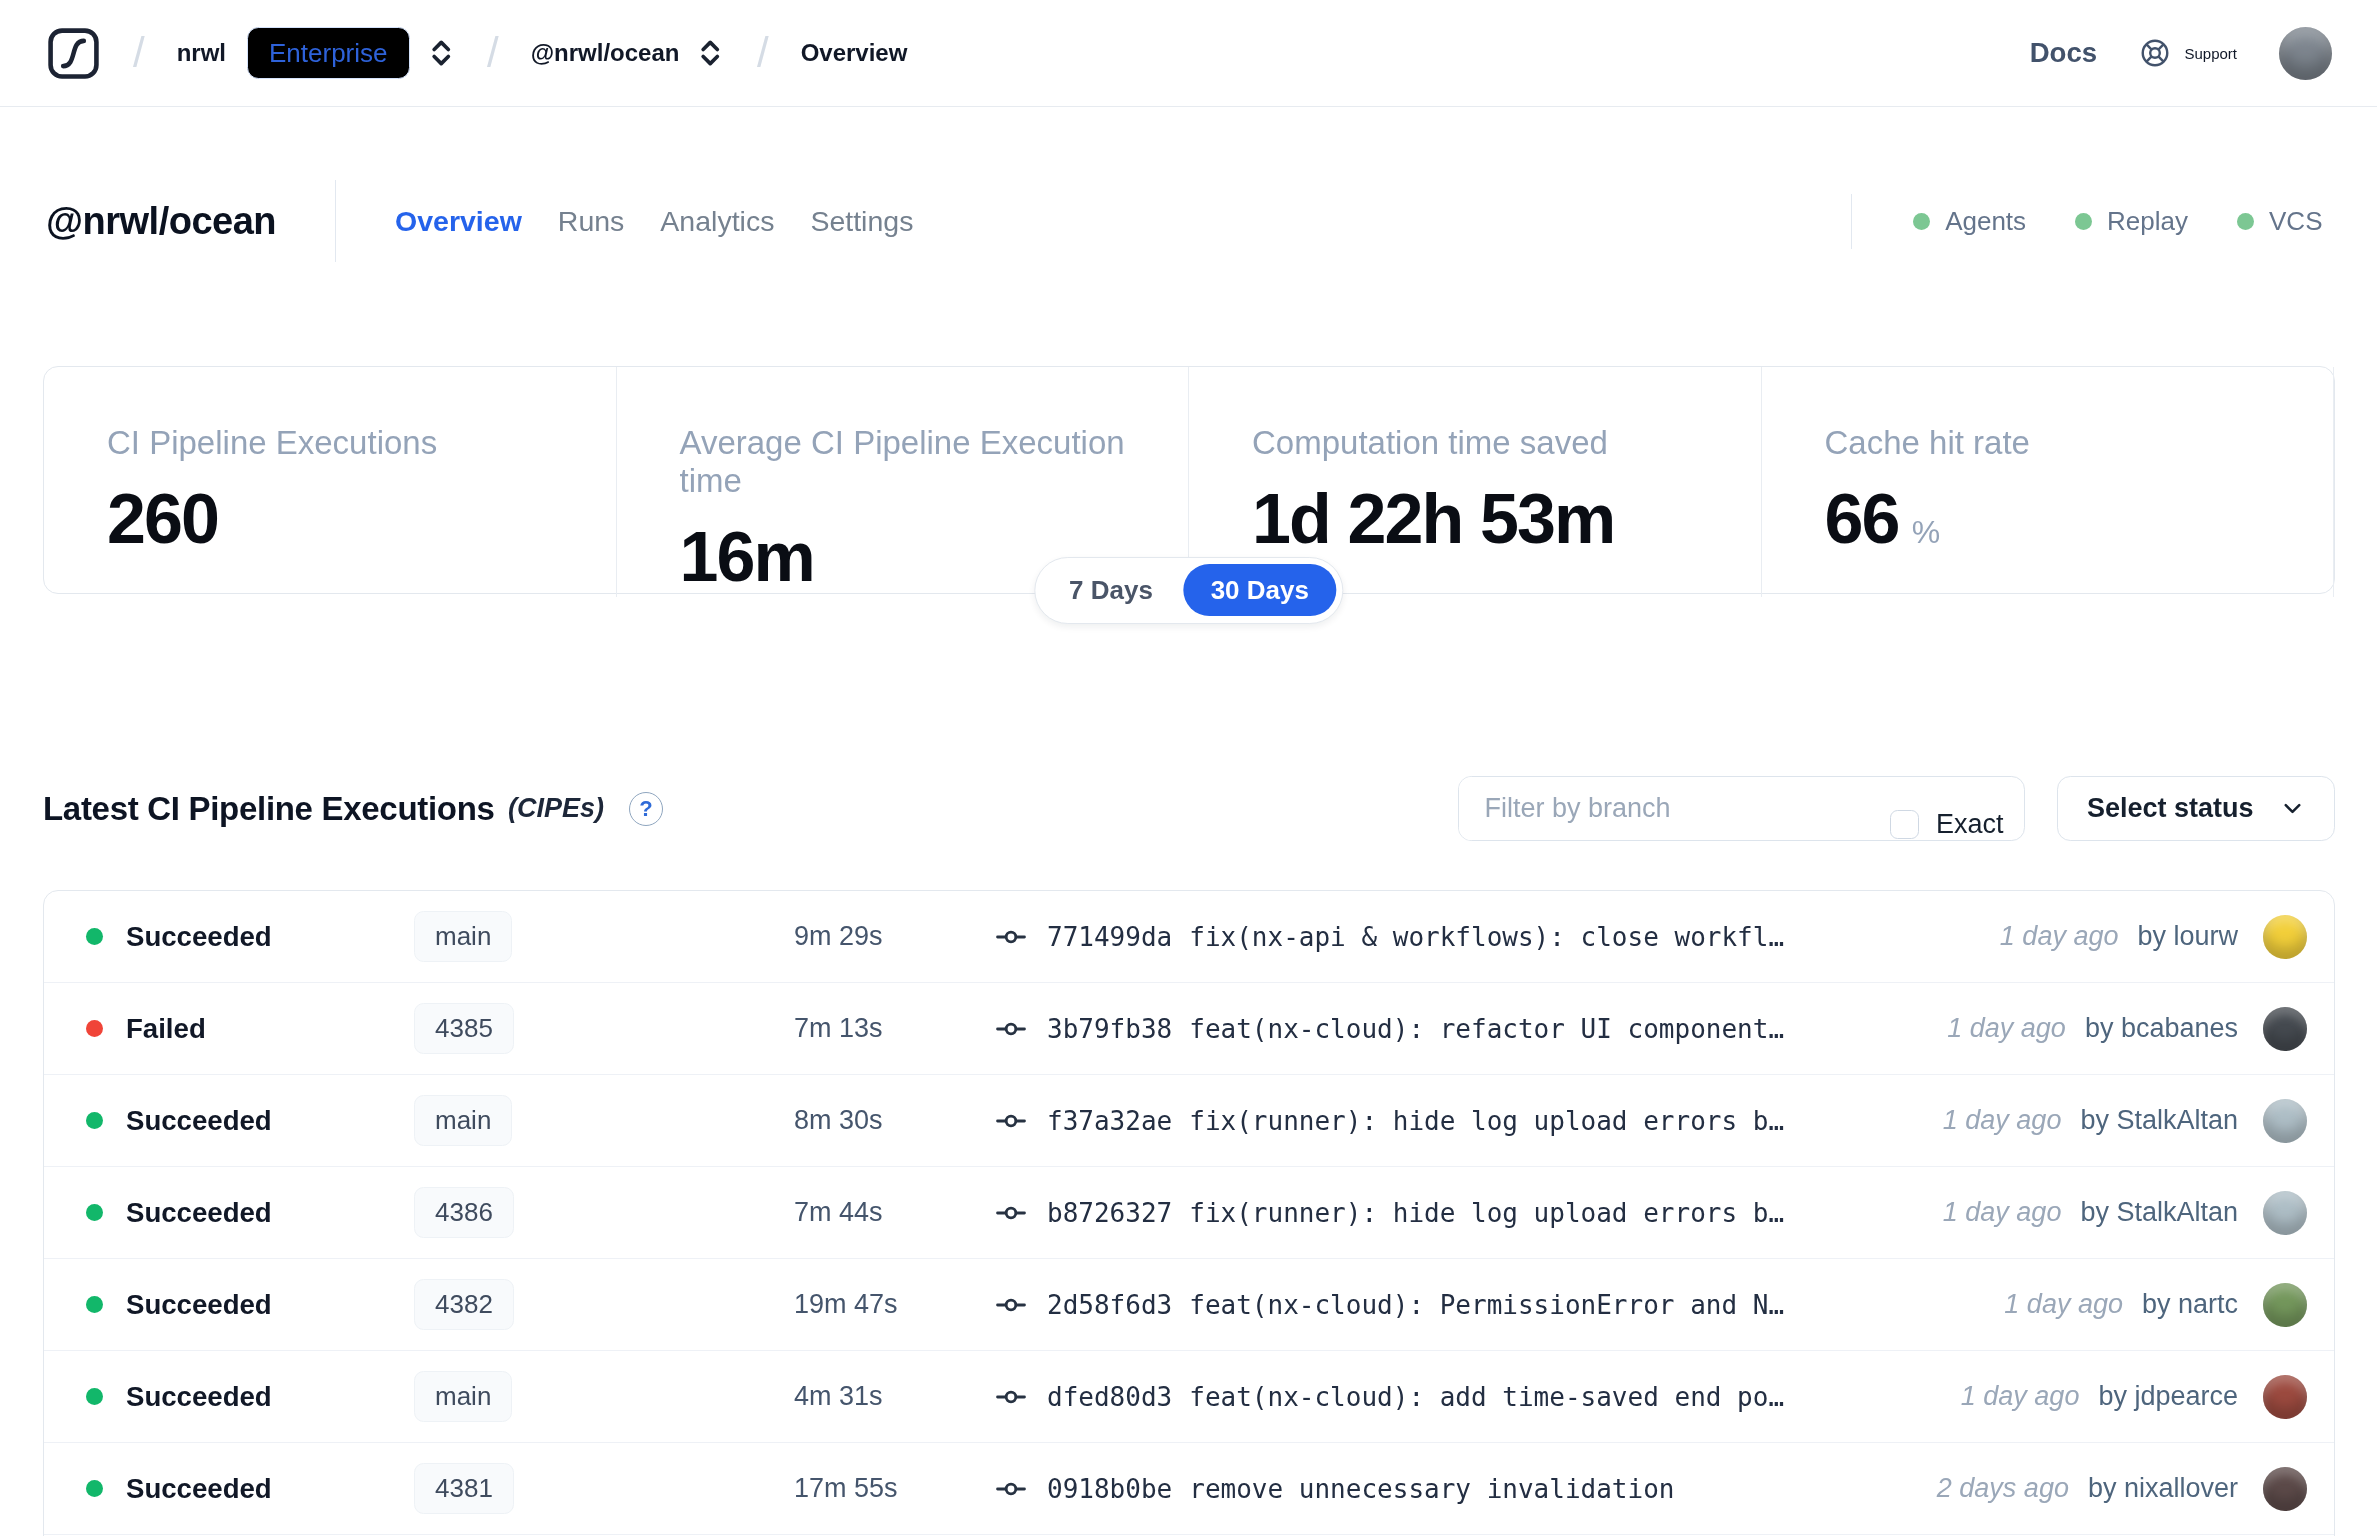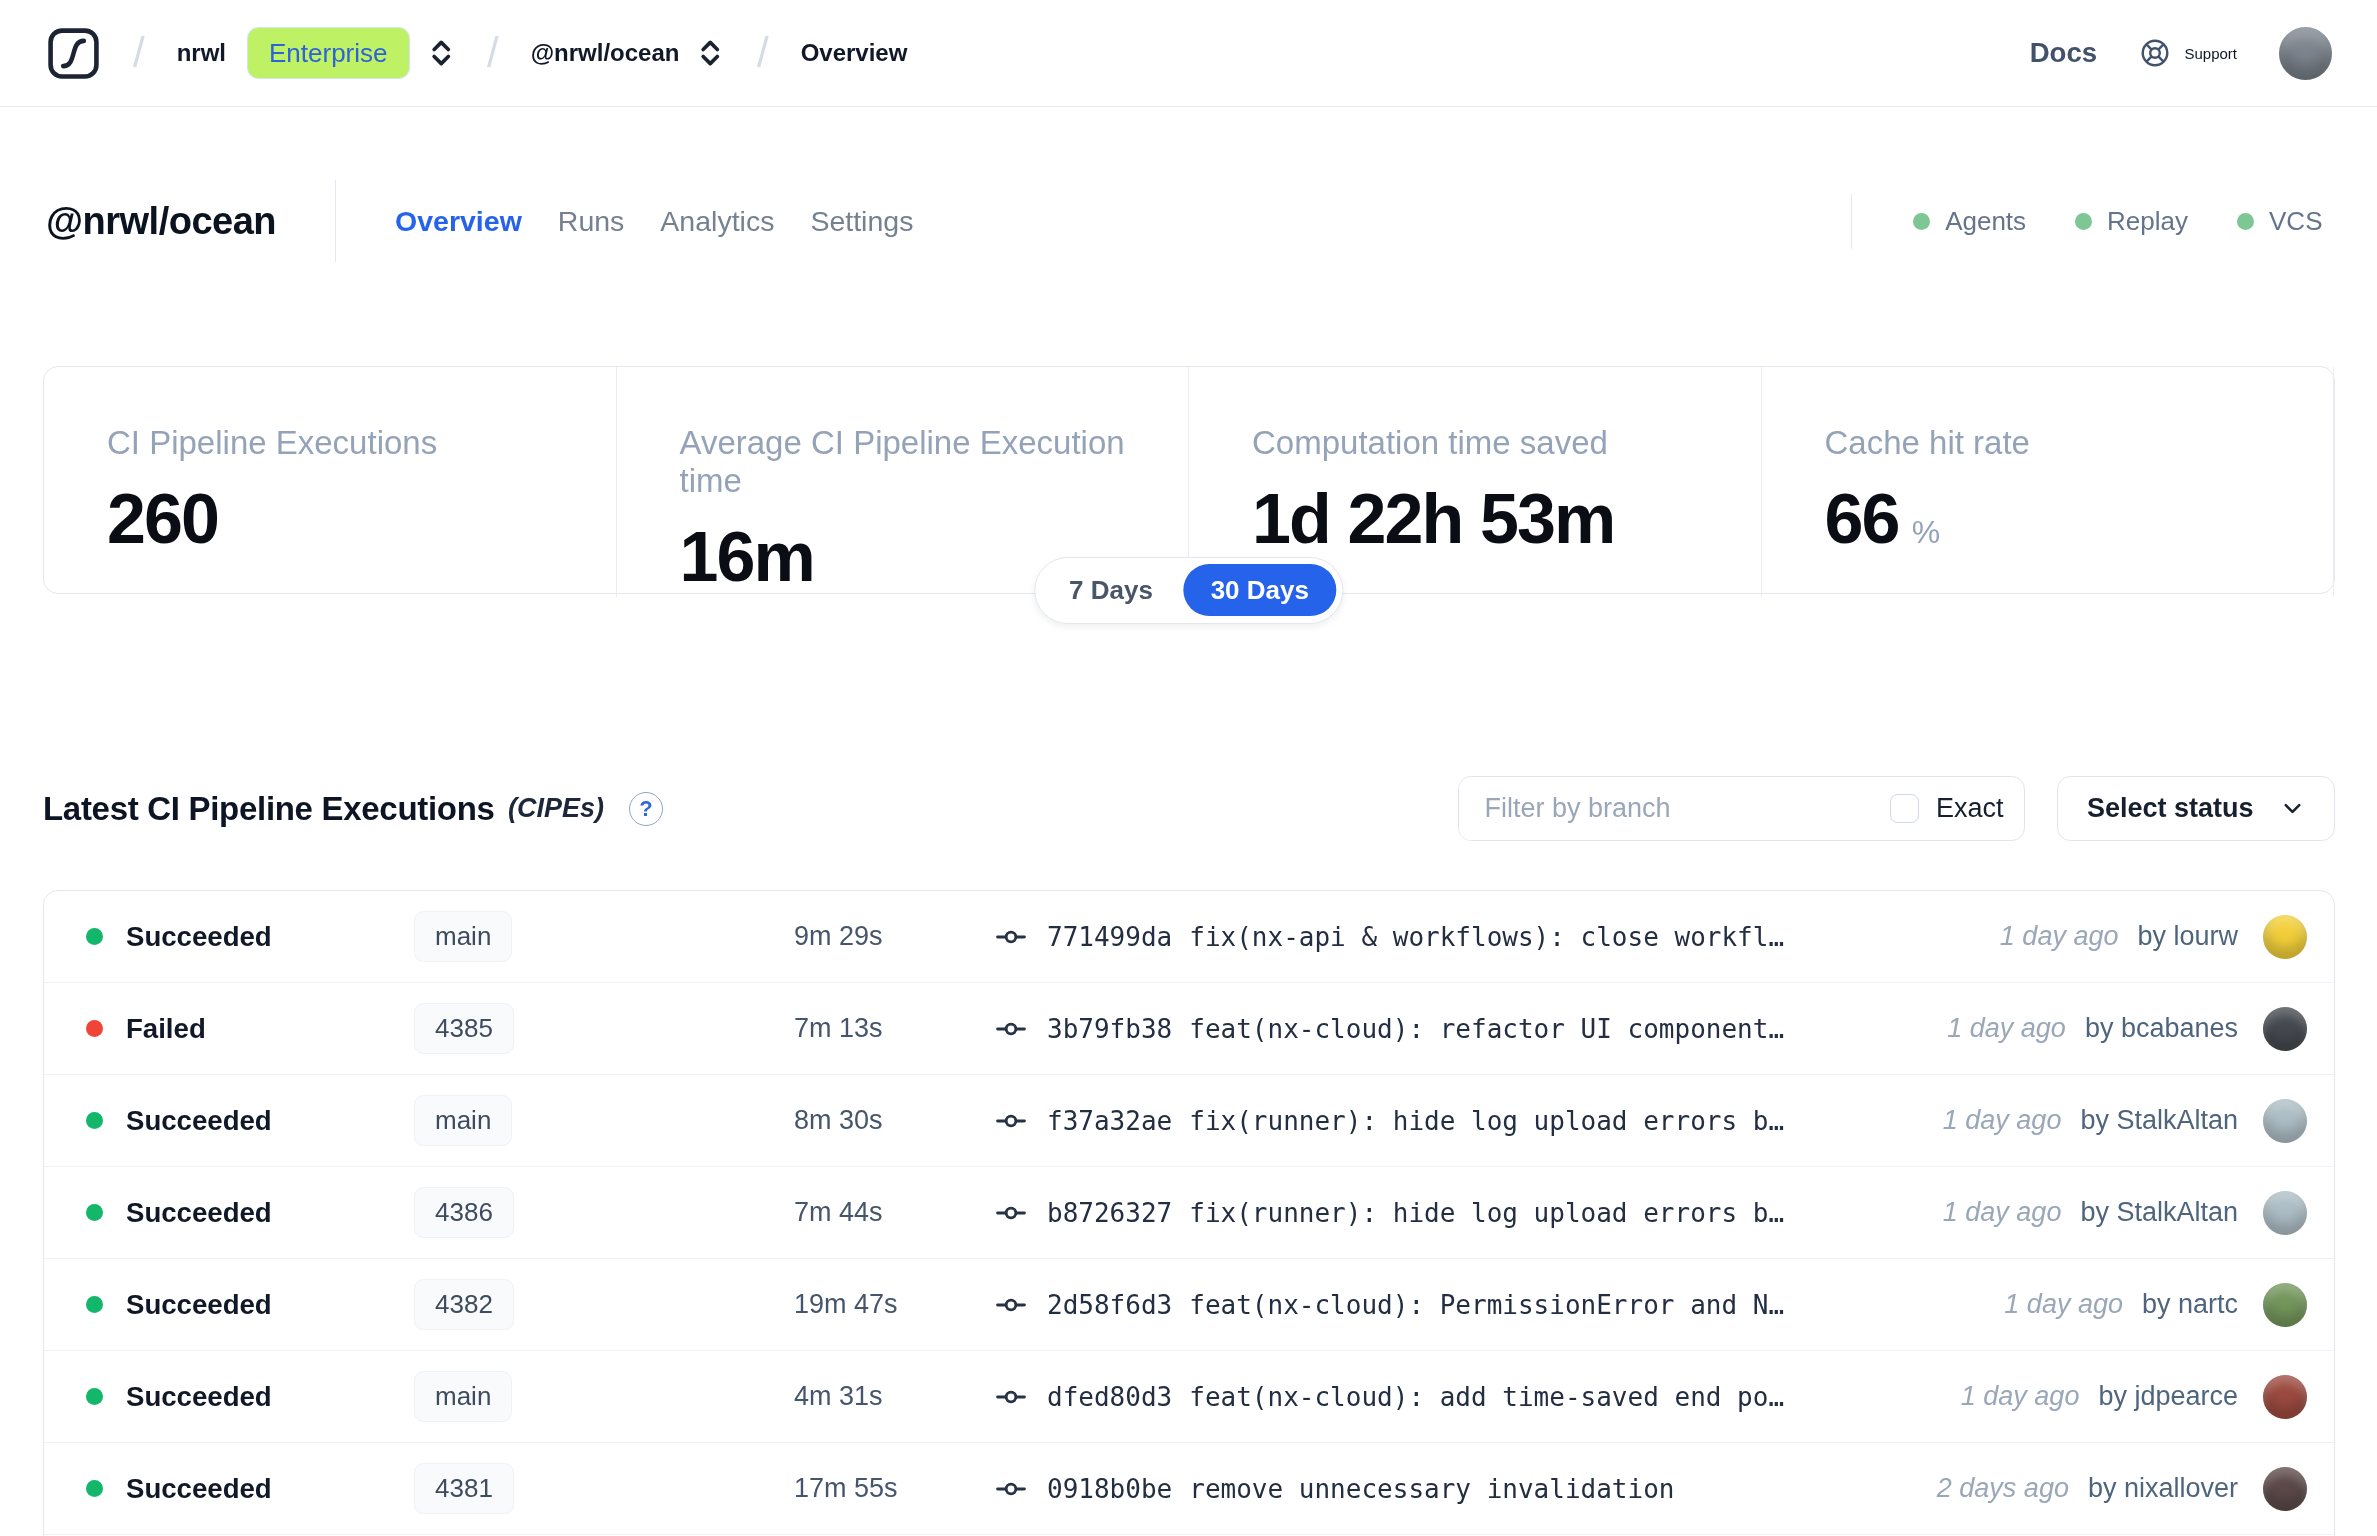--- a/index.html
+++ b/index.html
@@ -20,21 +20,21 @@
     display: flex; align-items: center;
     padding: 0 46px;
     background: #fff;
   }
   .crumb-sep { color: #d5dce5; font-size: 42px; font-weight: 300; margin: 0 32px; user-select: none; }
   .logo-box { display: flex; align-items: center; }
   .org-name, .ws-name, .page-name { font-size: 24px; font-weight: 700; color: #111827; }
   .ent-badge {
     margin-left: 21px;
     font-size: 26px; font-weight: 500; color: #2e62d9;
-    background: #bef264; border: 1.4px solid #d4e2fb;
+    background: #000000; border: 1.4px solid #d4e2fb;
     border-radius: 11.4px; padding: 9.5px 21px;
   }
   .updown { margin-left: 17px; display: inline-flex; cursor: pointer; }
   .topbar-right { margin-left: auto; display: flex; align-items: center; gap: 42px; }
   .top-link { font-size: 27.6px; font-weight: 600; color: #42526b; cursor: pointer; }
   .support-group { display: flex; align-items: center; gap: 13.3px; cursor: pointer; }
   .avatar-top {
     width: 53px; height: 53px; border-radius: 50%;
     background: #7e868f;
     box-shadow: inset 0 -13.3px 17px rgba(0,0,0,.28), inset 0 9.5px 11.4px rgba(255,255,255,.25);
@@ -89,21 +89,21 @@
     margin-left: 25px;
     width: 34px; height: 34px; border-radius: 50%;
     border: 1.9px solid #8fa6bf; color: #2f6bd8;
     font-size: 22px; font-weight: 600;
     display: grid; place-items: center; cursor: pointer;
   }
   .section-controls { margin-left: auto; display: flex; align-items: center; gap: 32px; }
   .filter-group {
     width: 567px; height: 65px;
     border: 1.4px solid #dde4ec; border-radius: 13.3px;
-    display: flex; align-items: center; background: #fff; overflow: hidden;
+    display: flex; align-items: flex-end; background: #fff; overflow: hidden;
   }
   .filter-input {
     flex: 1; height: 100%; border: none; outline: none;
     padding: 0 25px; font-size: 27px; color: #16202e;
     font-family: "Liberation Sans", "DejaVu Sans", sans-serif;
   }
   .filter-input::placeholder { color: #9aa7b8; }
   .filter-div { width: 1.4px; height: 100%; background: #e3e8ee; }
   .exact-zone { display: flex; align-items: center; gap: 17px; padding: 0 27px; }
   .checkbox { width: 28.5px; height: 28.5px; border: 1.9px solid #cfd8e3; border-radius: 7.6px; background: #fff; cursor: pointer; }

